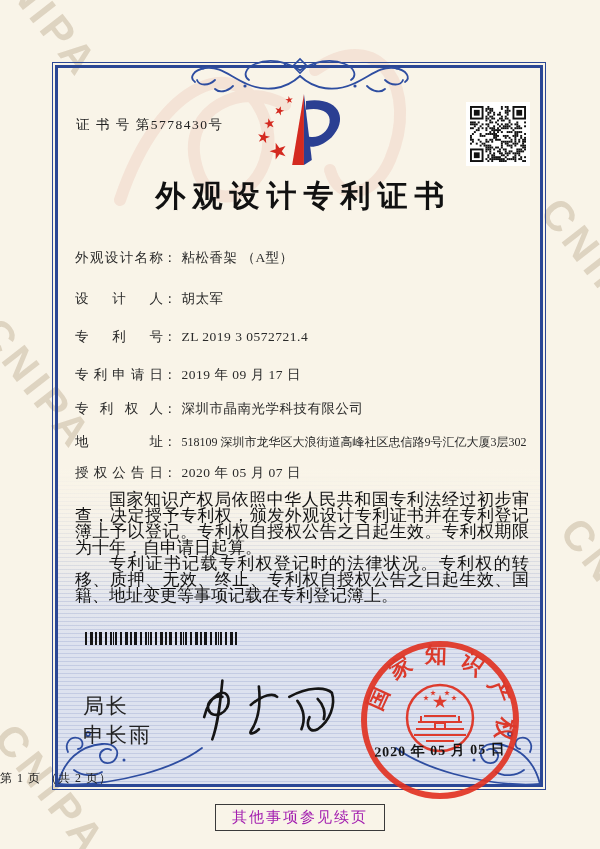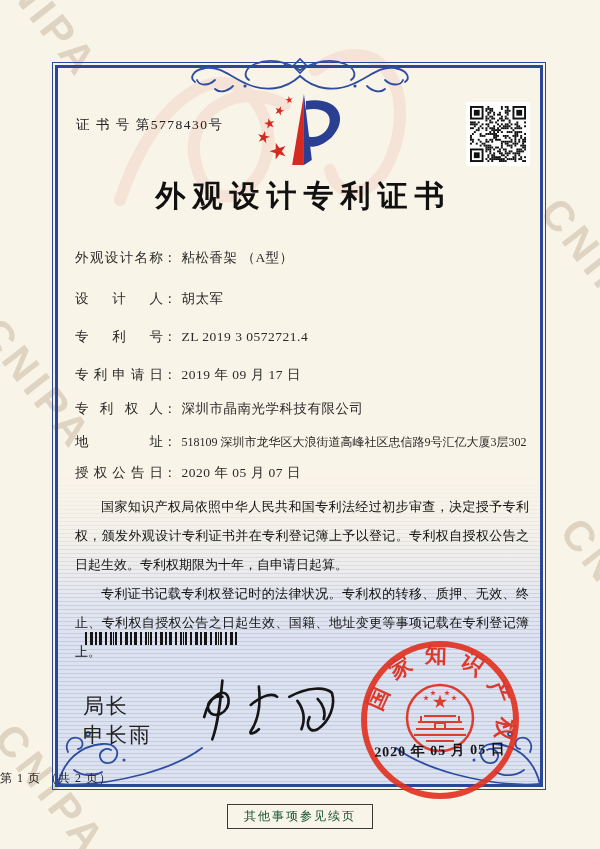--- a/index.html
+++ b/index.html
@@ -64,21 +64,21 @@
 
   .row { position:absolute; left:75px; width:460px; font-size:13.5px; color:#2a2a2a; z-index:4; white-space:nowrap; }
   .fl { display:inline-block; width:88px; text-align:justify; text-align-last:justify; vertical-align:bottom; }
   .fl2 { display:inline-block; }
   .fv { margin-left:5px; letter-spacing:0.5px; }
   .fv-small { font-size:12px; letter-spacing:0; }
   .pair2 { position:absolute; left:235px; top:0; }
 
   .paras {
     position:absolute; left:75px; top:492px; width:454px;
-    font-size:13px; line-height:29px; color:#111; z-index:4;
+    font-size:17px; line-height:16px; color:#111; z-index:4;
     text-align:justify;
   }
   .paras p { text-indent:2em; }
 
   .barcode {
     position:absolute; left:85px; top:632px; width:152px; height:13px; z-index:4;
     background-image:
       repeating-linear-gradient(90deg,#151515 0 2px,transparent 2px 5px),
       repeating-linear-gradient(90deg,#151515 0 1px,transparent 1px 7px);
   }
@@ -97,21 +97,21 @@
     letter-spacing:1px; transform:rotate(-1.5deg);
   }
 
   .page-info {
     position:absolute; left:0; top:770px; width:100%; 
     font-size:12px; color:#222; letter-spacing:1px; z-index:4;
   }
   .cont-note {
     position:absolute; left:50%; top:804px; transform:translateX(-50%);
     border:1px solid #3a3a3a; padding:3px 16px;
-    font-size:12px; color:#14532d; letter-spacing:2px; z-index:4;
+    font-size:15px; color:#a21caf; letter-spacing:2px; z-index:4;
     white-space:nowrap;
   }
 
   .red-scrawl { position:absolute; left:90px; top:10px; z-index:1; pointer-events:none; }
 </style>
 </head>
 <body>
 
 <div class="wm" style="left:-34px; top:-12px;">CNIPA</div>
 <div class="wm" style="left:520px; top:240px;">CNIPA</div>

